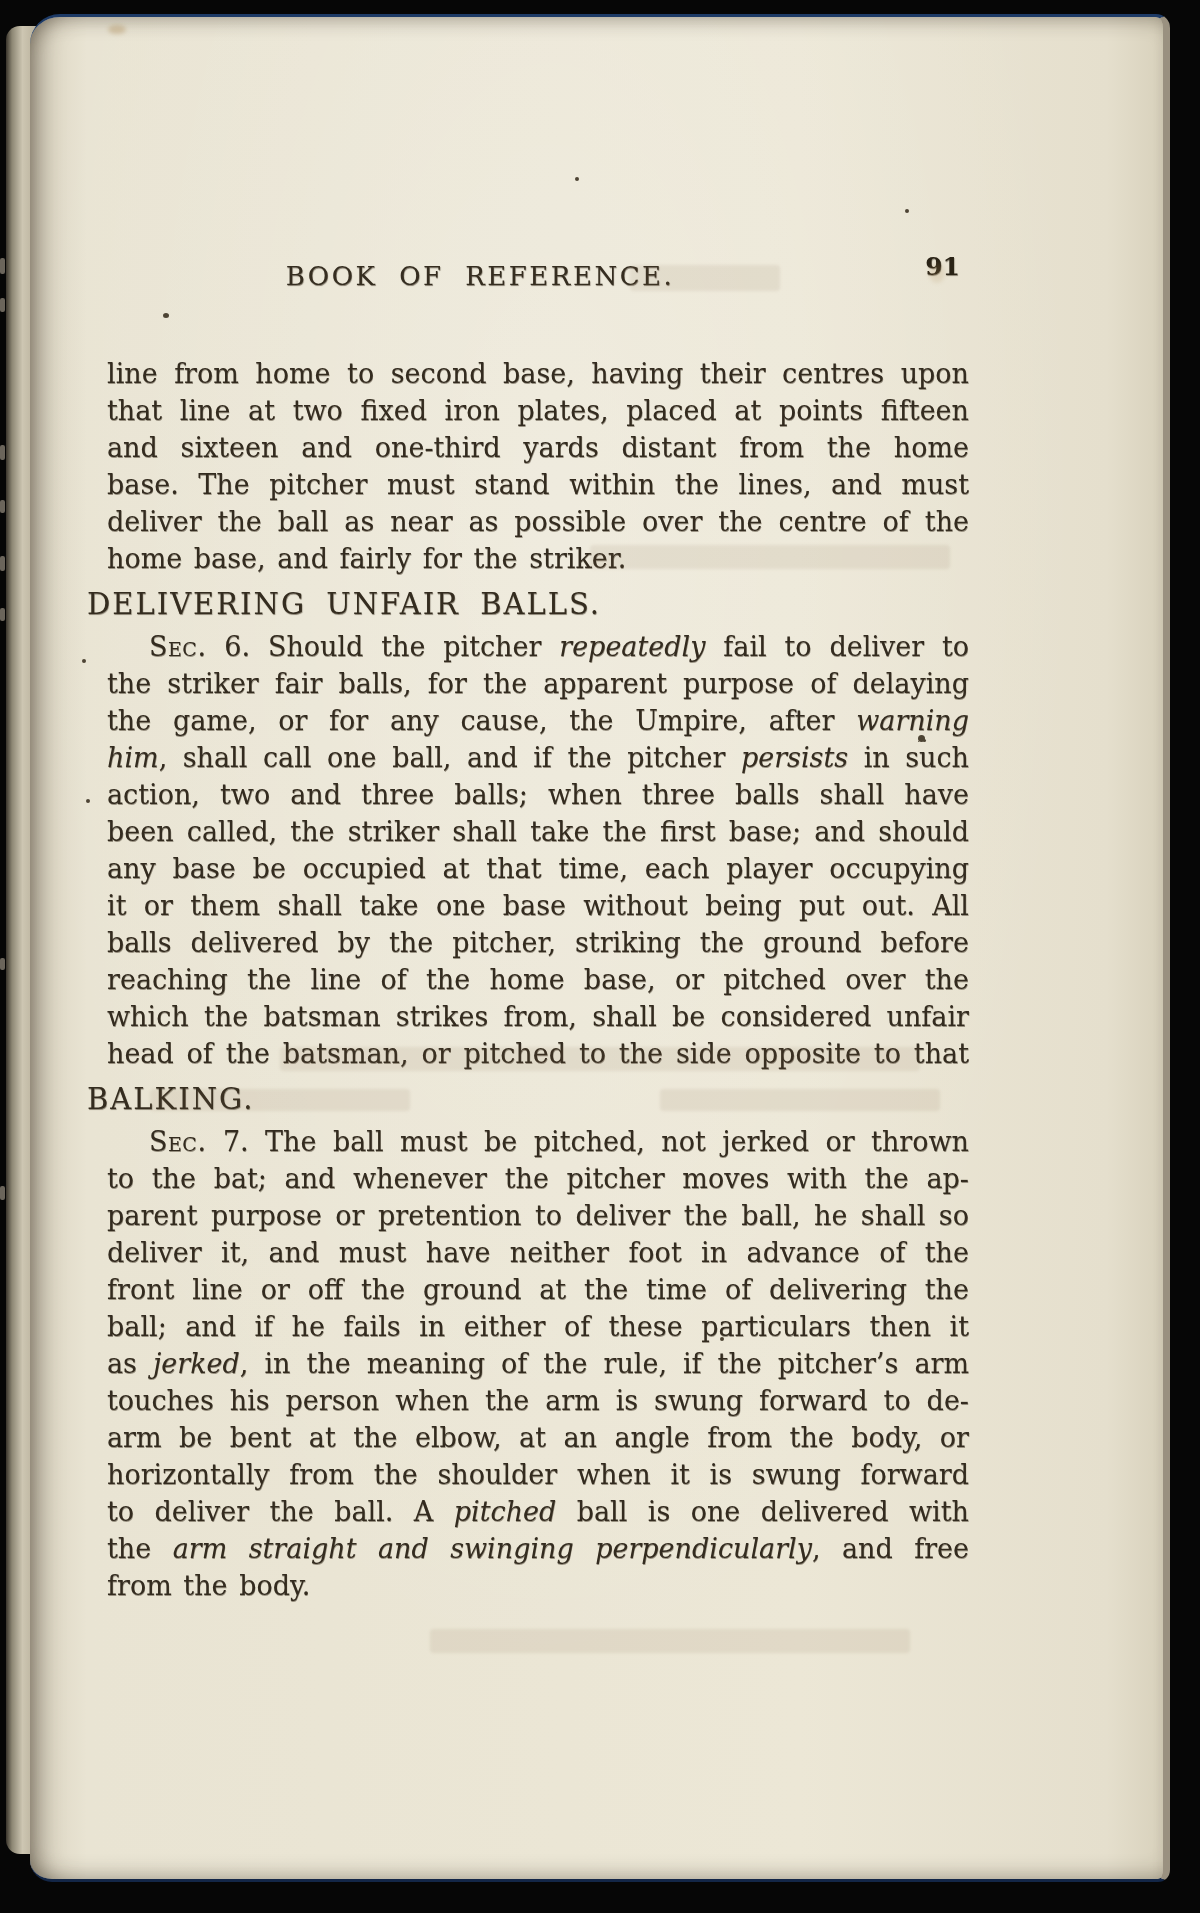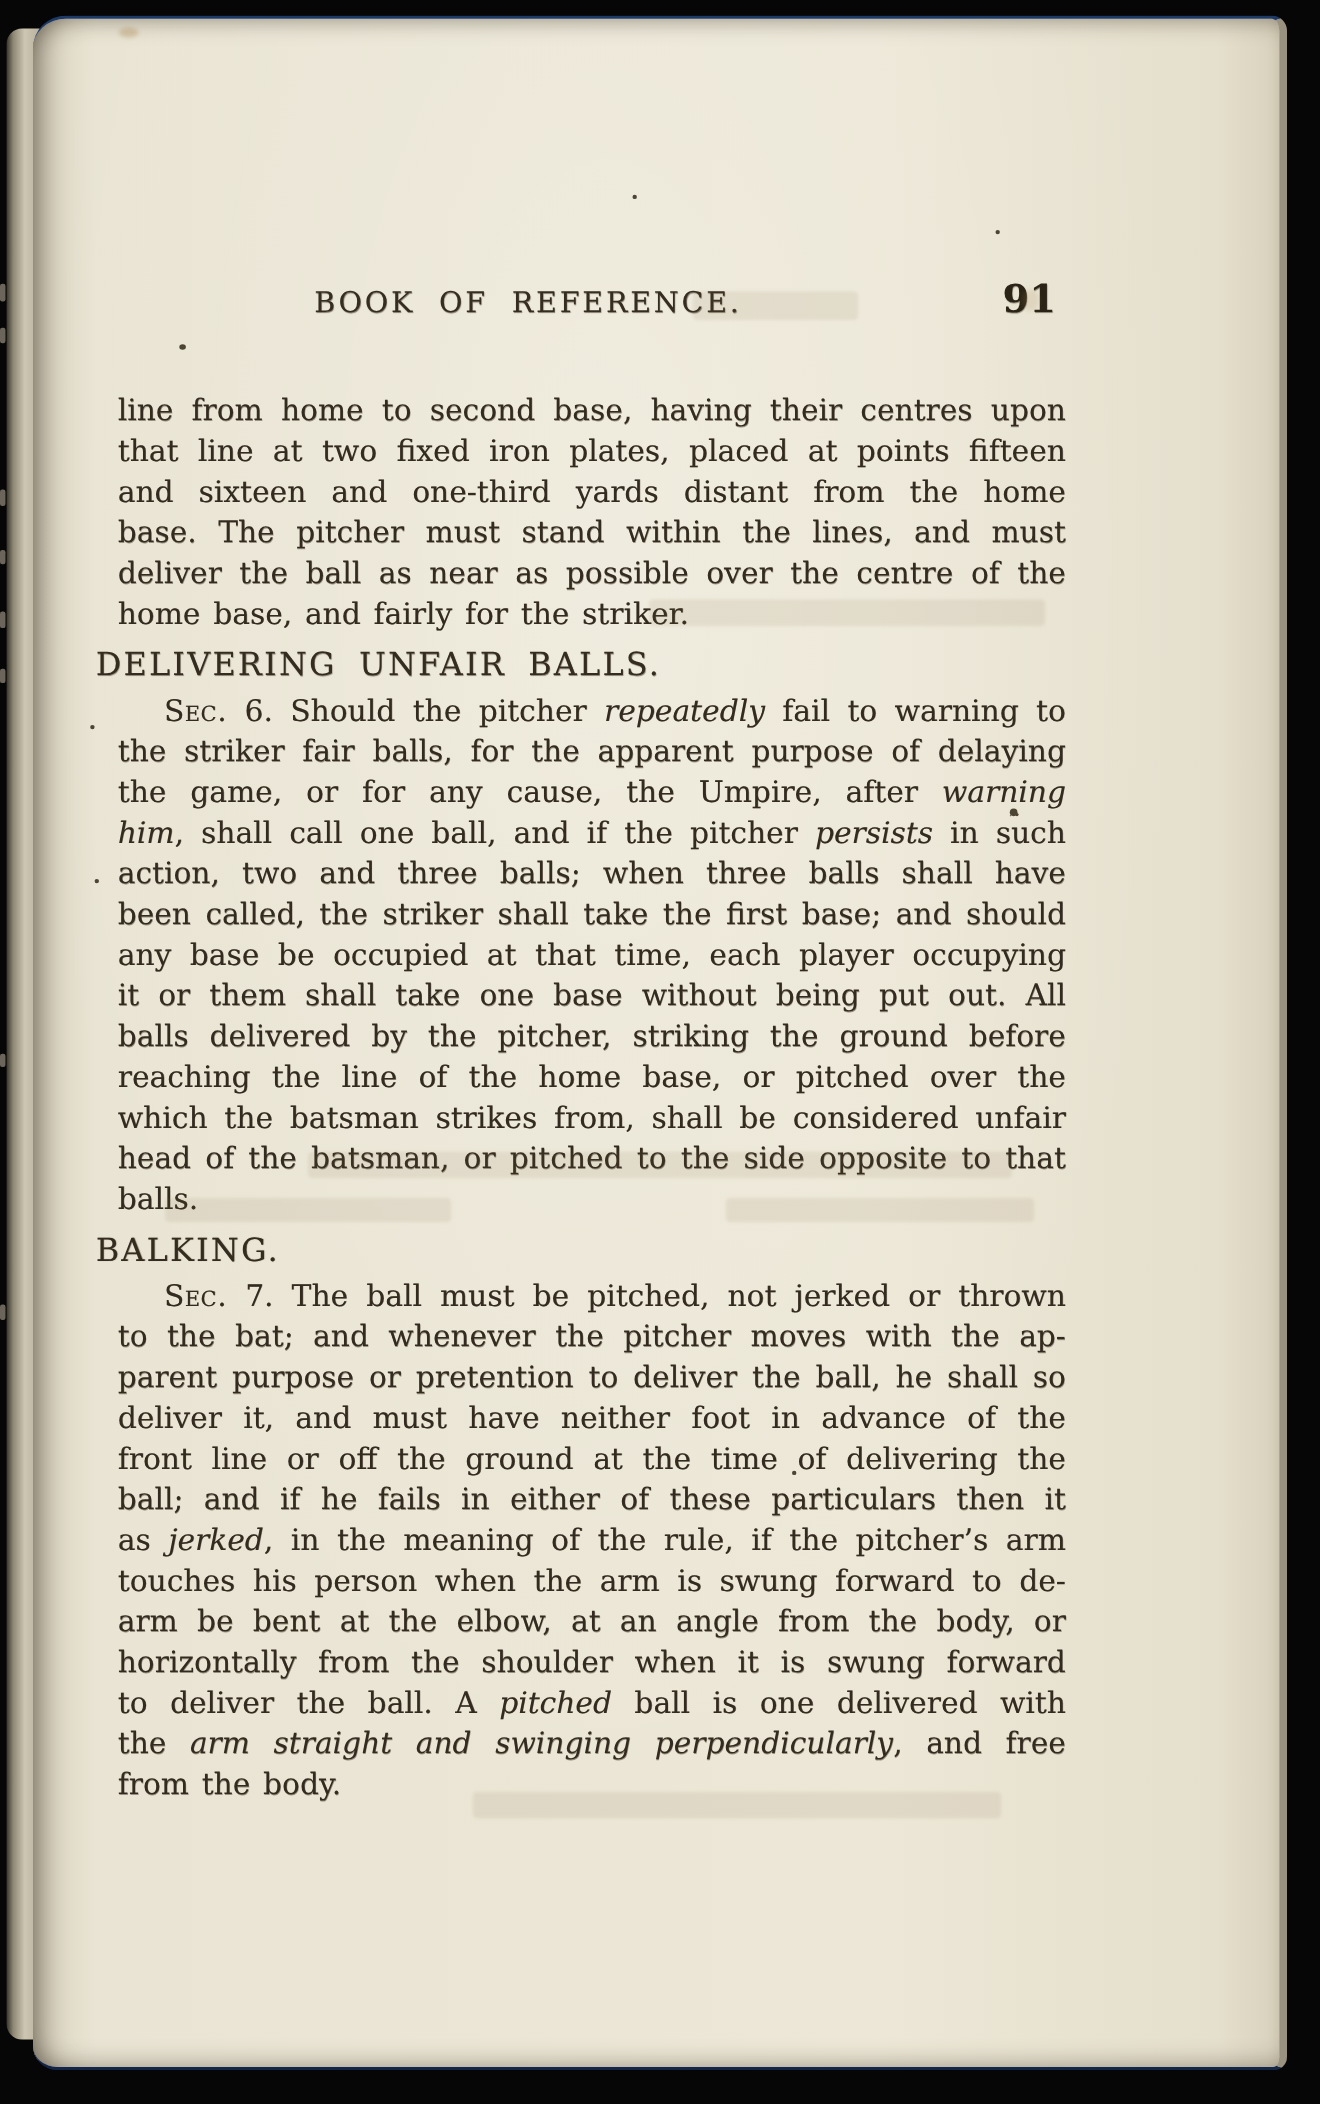--- a/index.html
+++ b/index.html
@@ -39,21 +39,21 @@
   
   .running-header{position:absolute;left:57px;top:240px;width:880px;height:48px;}
   .header-title{
     position:absolute;left:393px;top:4px;transform:translateX(-50%);
     font-size:26px;letter-spacing:2.5px;word-spacing:11px;
     color:#352d20;text-shadow:0.5px 0.6px 0.8px rgba(45,35,20,0.55);
     white-space:nowrap;
   }
   .page-number{
     position:absolute;right:7px;top:-5px;
-    font-size:35px;font-weight:bold;color:#2a2316;
+    font-size:25px;font-weight:bold;color:#2a2316;
     text-shadow:0.5px 0.6px 0.8px rgba(45,35,20,0.5);
     margin-left:32px;
   }
 
   
   .page-body{
     position:absolute;left:57px;top:338px;width:882px;
     font-size:27px;line-height:37px;color:#332b1f;
     word-spacing:3px;
     text-shadow:0.4px 0.5px 0.6px rgba(50,40,25,0.45);
@@ -110,33 +110,32 @@
         <div class="paragraph">
           <div class="line"><span>line from home to second base, having their centres upon</span></div>
           <div class="line"><span>that line at two fixed iron plates, placed at points fifteen</span></div>
           <div class="line"><span>and sixteen and one-third yards distant from the home</span></div>
           <div class="line"><span>base.  The pitcher must stand within the lines, and must</span></div>
           <div class="line"><span>deliver the ball as near as possible over the centre of the</span></div>
           <div class="line end"><span>home base, and fairly for the striker.</span></div>
         </div>
         <div class="heading">DELIVERING UNFAIR BALLS.</div>
         <div class="paragraph">
-          <div class="line indent"><span class="sc">Sec.</span><span> 6. Should the pitcher </span><span class="it">repeatedly</span><span> fail to warning to</span></div>
+          <div class="line indent"><span class="sc">Sec.</span><span> 6. Should the pitcher </span><span class="it">repeatedly</span><span> fail to deliver to</span></div>
           <div class="line"><span>the striker fair balls, for the apparent purpose of delaying</span></div>
           <div class="line"><span>the game, or for any cause, the Umpire, after </span><span class="it">warning</span></div>
           <div class="line"><span class="it">him</span><span>, shall call one ball, and if the pitcher </span><span class="it">persists</span><span> in such</span></div>
           <div class="line"><span>action, two and three balls; when three balls shall have</span></div>
           <div class="line"><span>been called, the striker shall take the first base; and should</span></div>
           <div class="line"><span>any base be occupied at that time, each player occupying</span></div>
           <div class="line"><span>it or them shall take one base without being put out.  All</span></div>
           <div class="line"><span>balls delivered by the pitcher, striking the ground before</span></div>
           <div class="line"><span>reaching the line of the home base, or pitched over the</span></div>
           <div class="line"><span>which the batsman strikes from, shall be considered unfair</span></div>
           <div class="line"><span>head of the batsman, or pitched to the side opposite to that</span></div>
-          <div class="line end"><span>balls.</span></div>
         </div>
         <div class="heading">BALKING.</div>
         <div class="paragraph">
           <div class="line indent"><span class="sc">Sec.</span><span> 7. The ball must be pitched, not jerked or thrown</span></div>
           <div class="line"><span>to the bat; and whenever the pitcher moves with the ap-</span></div>
           <div class="line"><span>parent purpose or pretention to deliver the ball, he shall so</span></div>
           <div class="line"><span>deliver it, and must have neither foot in advance of the</span></div>
           <div class="line"><span>front line or off the ground at the time of delivering the</span></div>
           <div class="line"><span>ball; and if he fails in either of these particulars then it</span></div>
           <div class="line"><span>as </span><span class="it">jerked</span><span>, in the meaning of the rule, if the pitcher’s arm</span></div>

